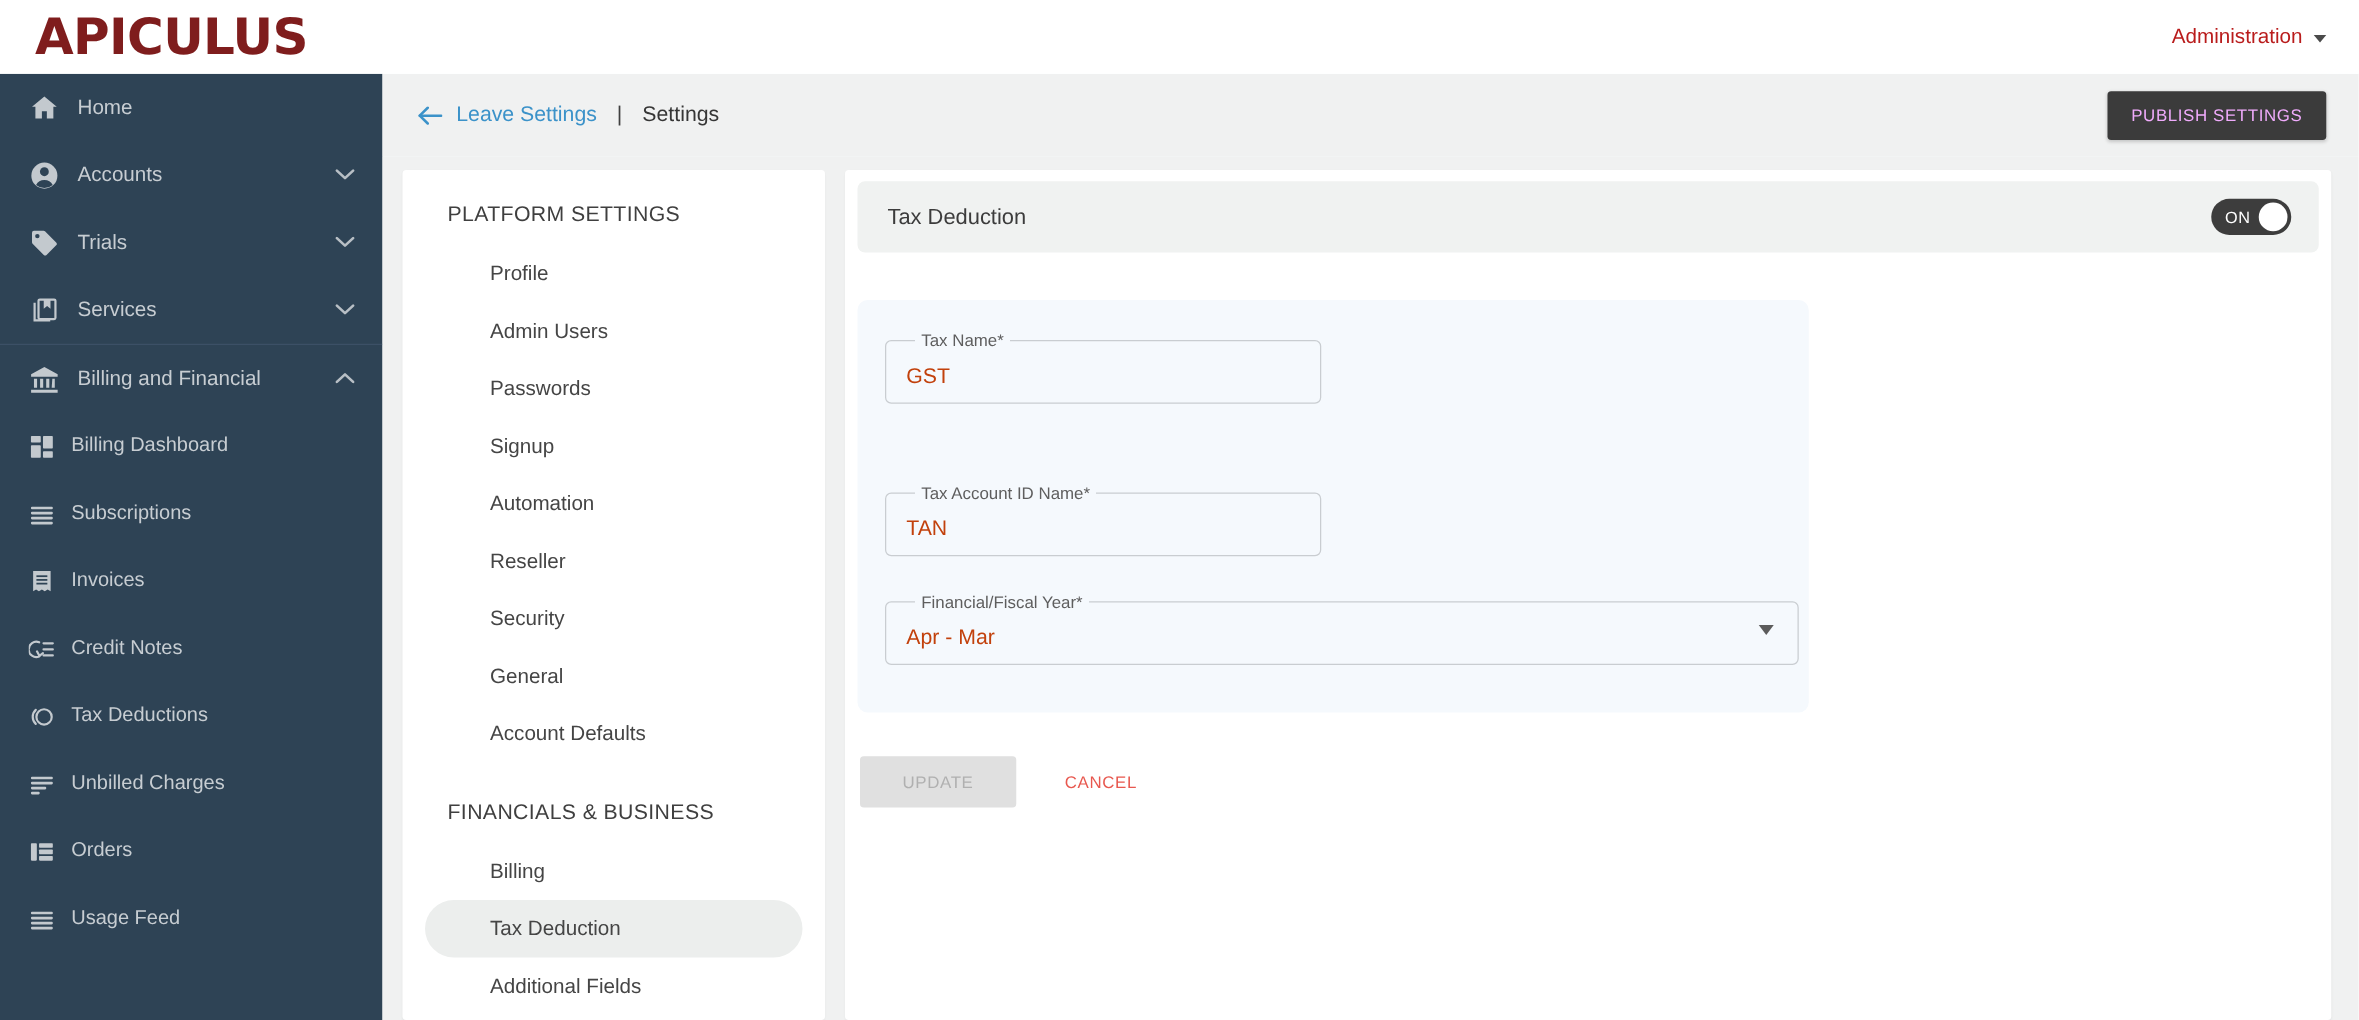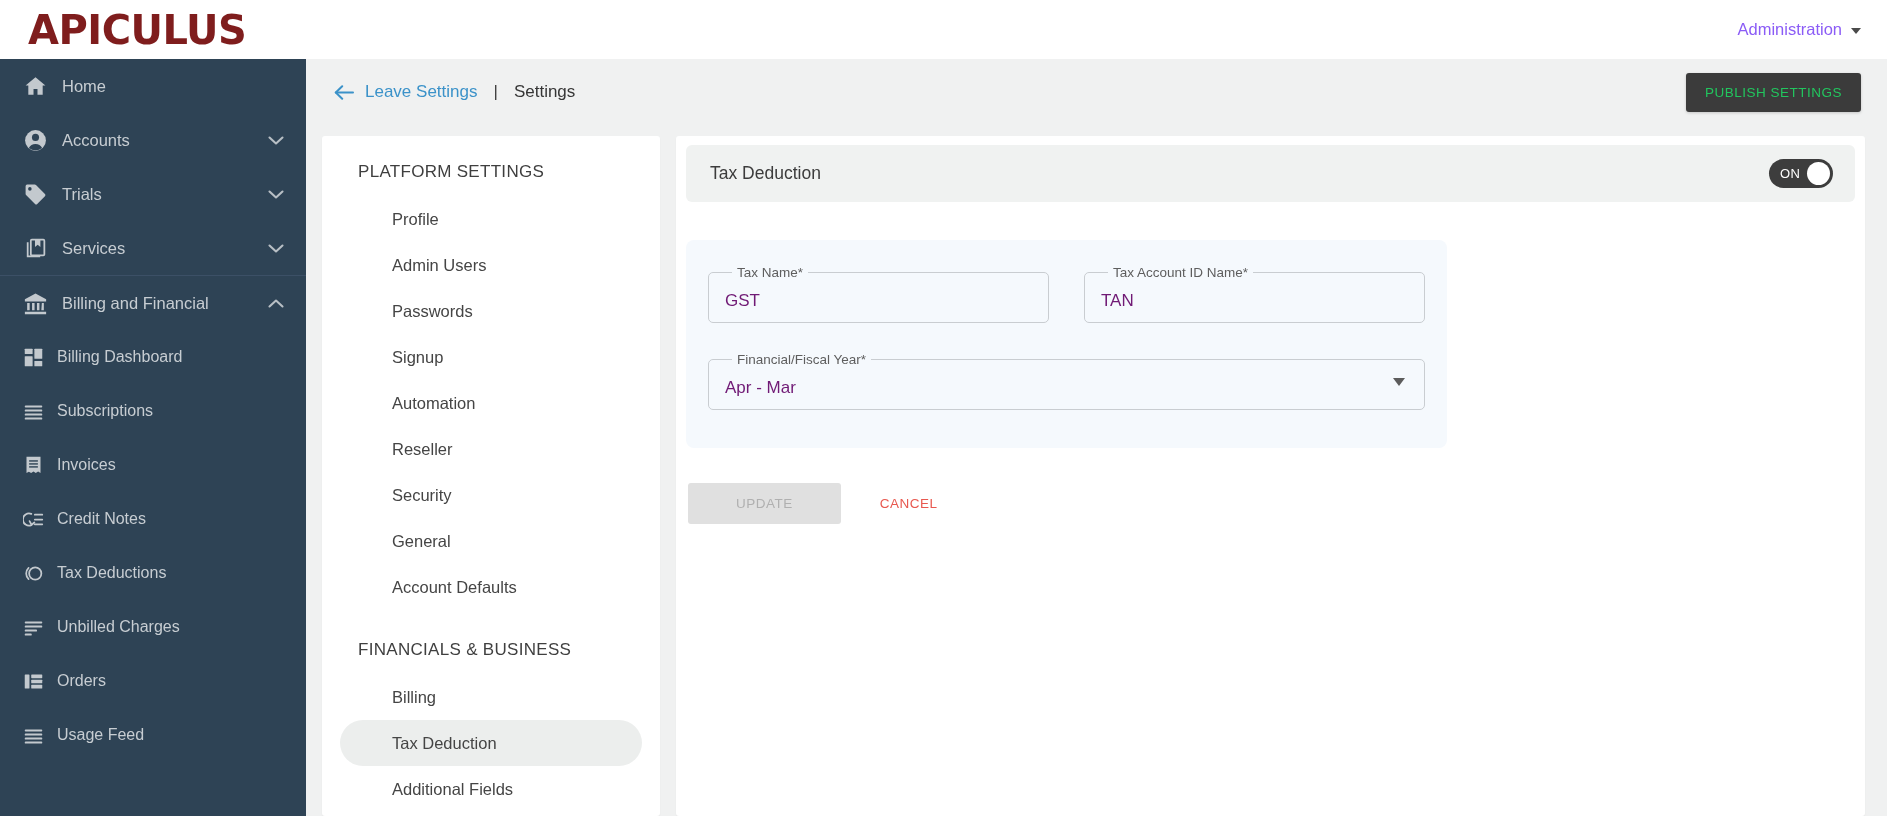--- a/index.html
+++ b/index.html
@@ -18,21 +18,21 @@
     justify-content: space-between; z-index: 20;
   }
   .logo-wrap { padding-left: 28px; display: flex; align-items: flex-end; }
   .logo-text {
     font-size: 40px; font-weight: 700; color: #7f1d1d;
     letter-spacing: -0.5px; line-height: 1;
     font-family: "DejaVu Sans", sans-serif;
   }
   .admin-menu {
     padding-right: 26px; display: flex; align-items: center; gap: 9px;
-    font-size: 16.5px; color: #8b5cf6; cursor: pointer;
+    font-size: 16.5px; color: #b91c1c; cursor: pointer;
   }
   .caret-down {
     width: 0; height: 0; border-left: 5px solid transparent;
     border-right: 5px solid transparent; border-top: 6px solid #4a4a4a;
     margin-top: 3px;
   }
 
   
   .sidebar {
     position: absolute; top: 59px; left: 0; width: 306px; height: 757px;
@@ -63,21 +63,21 @@
   }
   .crumbs { display: flex; align-items: center; font-size: 17px; }
   .back-link {
     display: flex; align-items: center; gap: 11px;
     color: #3b92c9; cursor: pointer;
   }
   .arrow-left { display:block; }
   .crumb-sep { color: #3f3f3f; margin: 0 16px; font-size: 17px; }
   .crumb-current { color: #363636; font-size: 17px; }
   .publish-btn {
-    background: #3b3b3b; color: #22c55e; border: none;
+    background: #3b3b3b; color: #f0abfc; border: none;
     font-size: 13.5px; letter-spacing: 0.5px; font-weight: 400;
     padding: 12px 19px; border-radius: 3px; cursor: pointer;
     font-family: "Liberation Sans", sans-serif;
     box-shadow: 0 1px 3px rgba(0,0,0,0.18);
   }
 
   
   .content {
     position: absolute; top: 125px; left: 306px;
     width: 1581px; height: 691px; background: #f0f1f1;
@@ -123,47 +123,47 @@
   .toggle-knob {
     position: absolute; right: 3px; top: 3px;
     width: 23px; height: 23px; border-radius: 50%; background: #ffffff;
   }
 
   
   .form-box {
     background: #f5f9fd; border-radius: 8px;
     margin: 0 0 0 0; padding: 26px 22px 32px 22px; width: 761px;
   }
-  .form-row { display: flex; gap: 35px; }
+  .form-row { display: flex; gap: 35px; flex-direction: column; }
   .field { position: relative; margin-bottom: 30px; }
   .field.half { width: 349px; }
   .field.full { width: 731px; margin-bottom: 6px; }
   .fieldset {
     border: 1px solid #c9cdd1; border-radius: 5px;
     height: 57px; display: flex; align-items: center;
     padding: 0 16px; background: transparent; margin: 0;
   }
   .fieldset > legend {
     font-size: 13.5px; color: #5e5e5e; padding: 0 5px;
     margin-left: 7px; line-height: 1;
   }
   .field-value {
-    font-size: 17px; color: #701a75; background: transparent;
+    font-size: 17px; color: #c2410c; background: transparent;
     border: none; outline: none; width: 100%;
     font-family: "Liberation Sans", sans-serif; padding: 0;
   }
   .select-caret {
     position: absolute; right: 20px; top: 50%; transform: translateY(-50%);
     width: 0; height: 0; border-left: 6px solid transparent;
     border-right: 6px solid transparent; border-top: 8px solid #5c5c5c;
   }
   .actions { display: flex; align-items: center; gap: 33px; margin-top: 35px; padding-left: 2px; }
   .btn-update {
     background: #e0e0e0; color: #b0b0b0; border: none;
-    font-size: 13.5px; letter-spacing: 0.5px; padding: 13px 48px;
+    font-size: 13.5px; letter-spacing: 0.5px; padding: 13px 34px;
     border-radius: 3px; cursor: default;
     font-family: "Liberation Sans", sans-serif;
   }
   .btn-cancel {
     background: transparent; color: #e8584f; border: none;
     font-size: 13.5px; letter-spacing: 0.5px; padding: 13px 6px;
     cursor: pointer; font-family: "Liberation Sans", sans-serif;
   }
 </style>
 </head>

